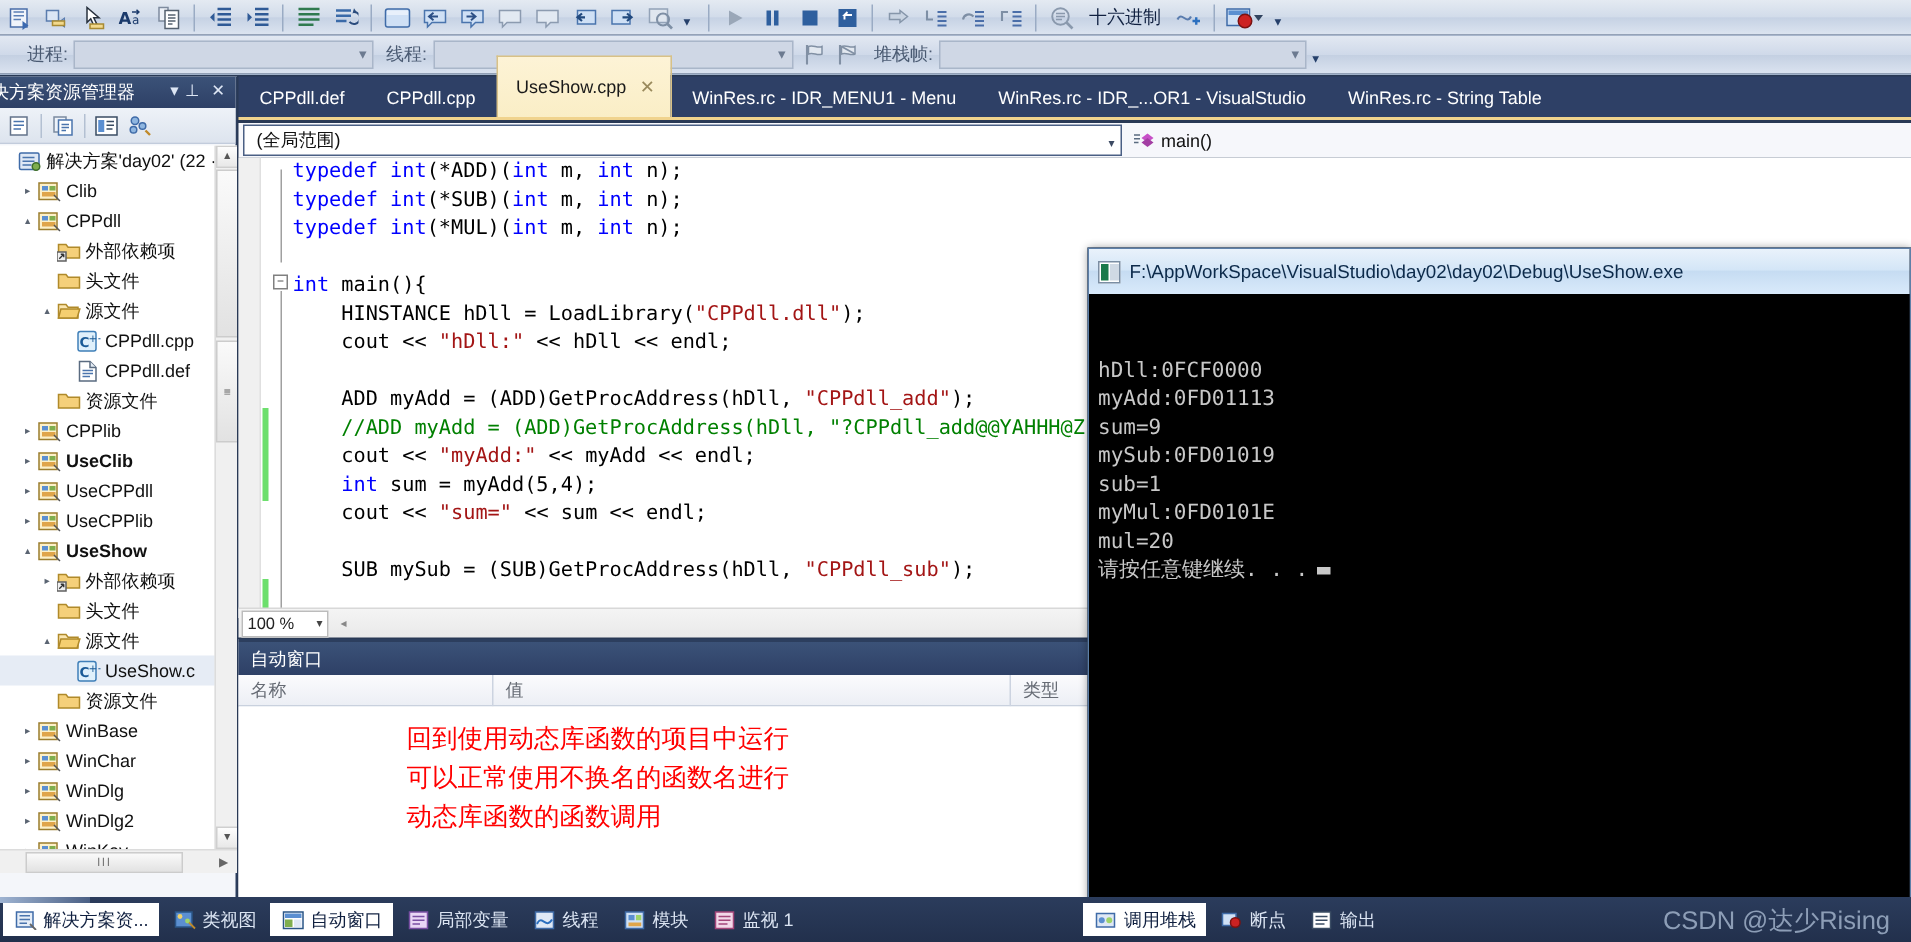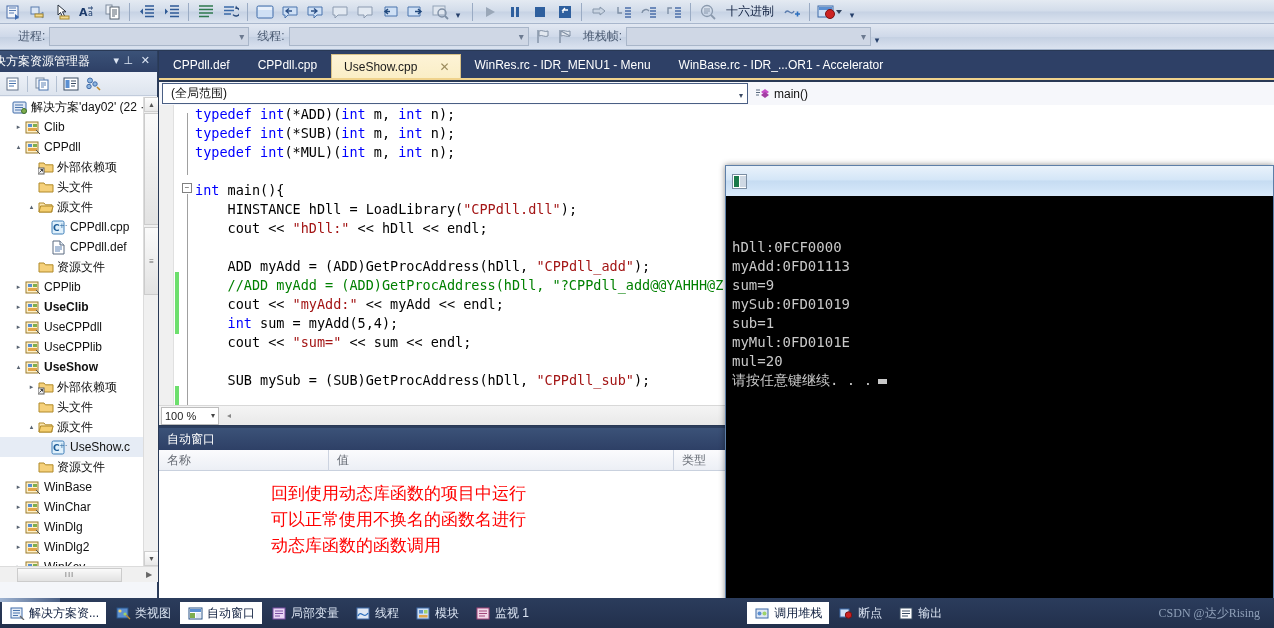--- a/index.html
+++ b/index.html
@@ -120,21 +120,21 @@
     background: #2e4066; border-bottom: 2px solid #f0d38d;
     display: flex; align-items: flex-end;
   }
   .tab {
     height: 27px; padding: 0 14px; display: flex; align-items: center;
     color: #ffffff; font-size: 12px; white-space: nowrap;
   }
   .tab.active {
     background: linear-gradient(to bottom,#fdf3d6,#faeec6);
     color: #1a1a1a; border: 1px solid #d8c187; border-bottom: none;
-    height: 24px; padding: 0 10px 0 12px; gap: 13px;
+    height: 41px; padding: 0 10px 0 12px;
   }
   .tab .closex { margin-left: 9px; font-size: 12px; color: #9a8a5c; }
 
   
   .navbar {
     position: absolute; left: 159px; top: 82px; width: 1115px; height: 23px;
     background: #f6f7fb; display: flex; align-items: center;
   }
   .navcombo {
     height: 21px; border: 1px solid #4a5f84; background: #ffffff;
@@ -251,22 +251,22 @@
     display: flex; align-items: center; justify-content: center;
   }
   .btab {
     height: 22px; display: flex; align-items: center; padding: 0 7px;
     color: #dbe4f2; font-size: 12px; white-space: nowrap; margin-left: 2px;
   }
   .btab.active { background: #ffffff; color: #102040; }
   .btab .bi { width: 16px; height: 14px; margin-right: 4px; display:flex;align-items:center;justify-content:center; }
   .btab-gap { flex: 1; }
   .watermark {
-    color: #9fb0c8; font-size: 12px; margin-right: 14px; opacity: 0.85;
-    font-family: Liberation Serif, serif;
+    color: #9fb0c8; font-size: 17px; margin-right: 14px; opacity: 0.85;
+    font-family: Liberation Sans, sans-serif;
   }
   .bbar-left-accent {
     position:absolute; left:0; top:0; width: 60px; height:4px;
     background: linear-gradient(to right,#9fb4d2,#4a5f84);
   }
 </style>
 </head>
 <body>
 
 <div id="app">
@@ -829,21 +829,24 @@
           <span>CPPdll.cpp</span>
         </div>
         <div class="tab active">
           <span>UseShow.cpp</span>
           <span class="closex">✕</span>
         </div>
         <div class="tab">
           <span>WinRes.rc - IDR_MENU1 - Menu</span>
         </div>
         <div class="tab">
-          <span>WinBase.rc - IDR_...OR1 - Accelerator</span>
+          <span>WinRes.rc - IDR_...OR1 - VisualStudio</span>
+        </div>
+        <div class="tab">
+          <span>WinRes.rc - String Table</span>
         </div>
       </div>
   </div>
 
   <div class="navbar">
     <div class="navcombo left">
       <span>(全局范围)</span>
       <span class="caret">▾</span>
     </div>
     <div class="navcombo right">
@@ -892,20 +895,21 @@
     <div class="autos-body">
       <div class="annot" style="left:112px;top:35px">可以正常使用不换名的函数名进行</div>
       <div class="annot" style="left:112px;top:9px">回到使用动态库函数的项目中运行</div>
       <div class="annot" style="left:112px;top:61px">动态库函数的函数调用</div>
     </div>
   </div>
 
   <div class="console">
     <div class="console-title">
       <span class="console-ico"></span>
+      <span>F:\AppWorkSpace\VisualStudio\day02\day02\Debug\UseShow.exe</span>
     </div>
     <div class="console-body">
       <div id="console-lines"><div>hDll:0FCF0000</div><div>myAdd:0FD01113</div><div>sum=9</div><div>mySub:0FD01019</div><div>sub=1</div><div>myMul:0FD0101E</div><div>mul=20</div><div>请按任意键继续. . .<span class="cursor-blk"></span></div></div>
     </div>
   </div>
 
   <div class="bottombar">
     <div class="bbar-left-accent"></div>
     <div id="btabs-left" style="display:flex;align-items:center">
         <div class="btab active">

